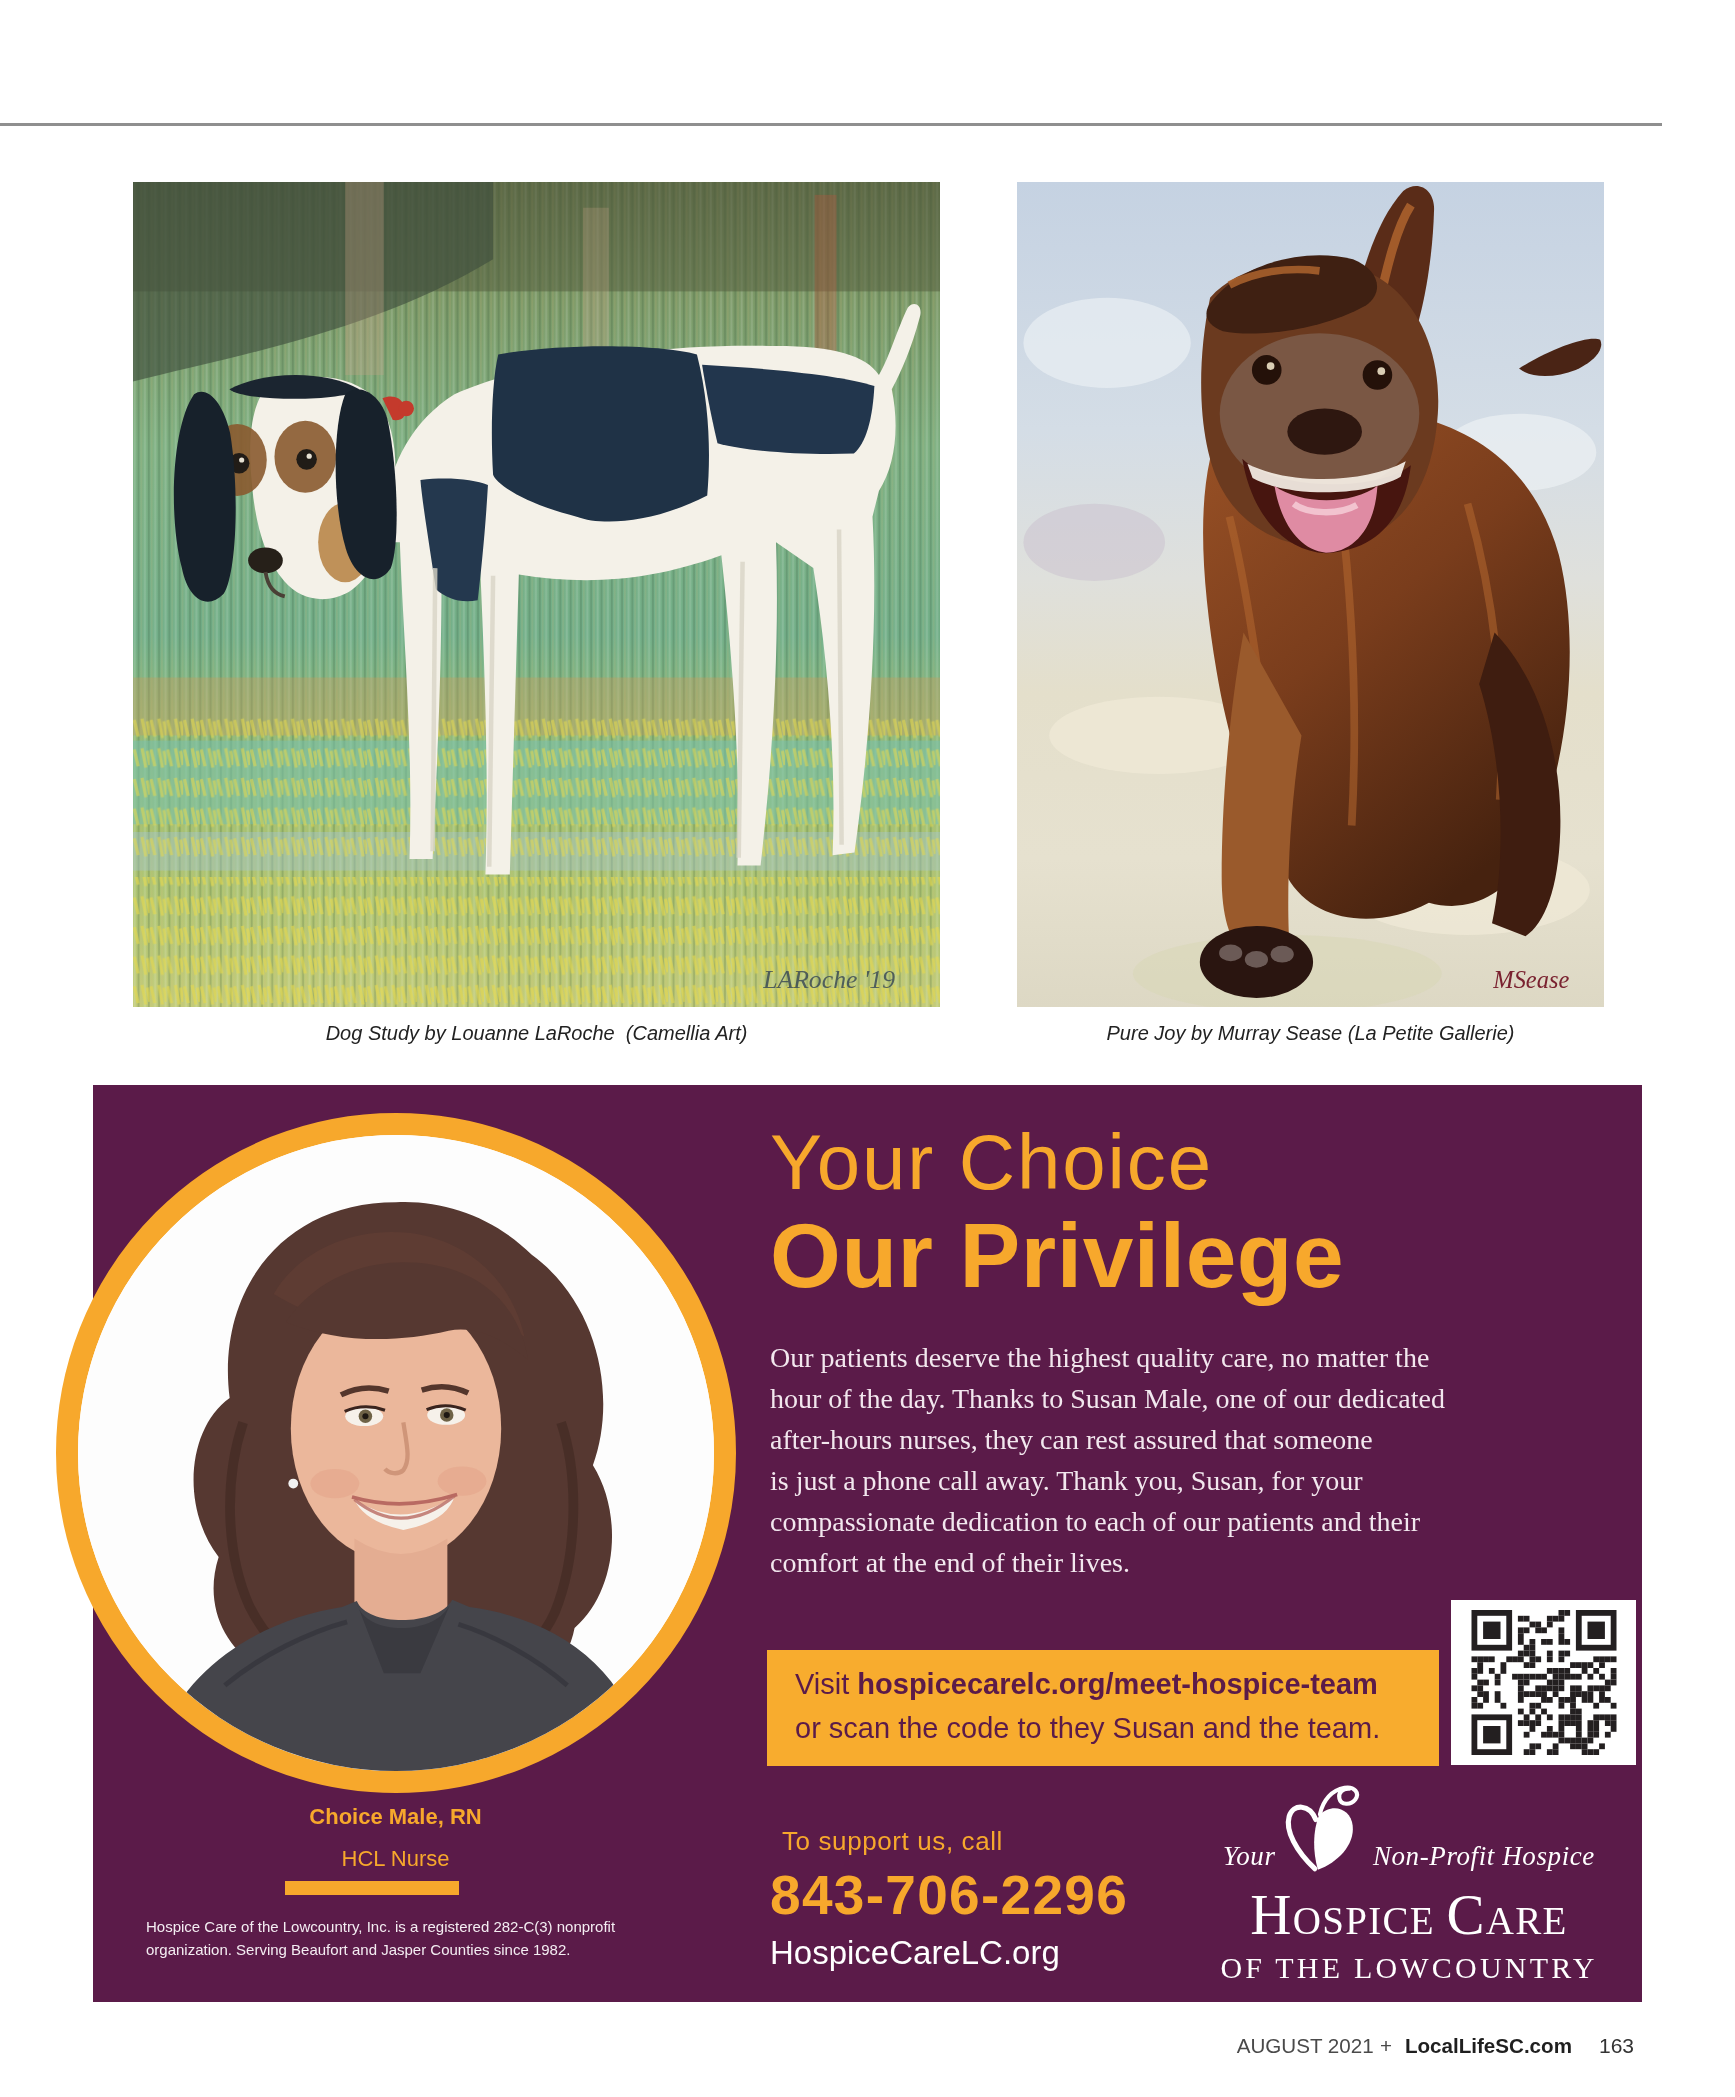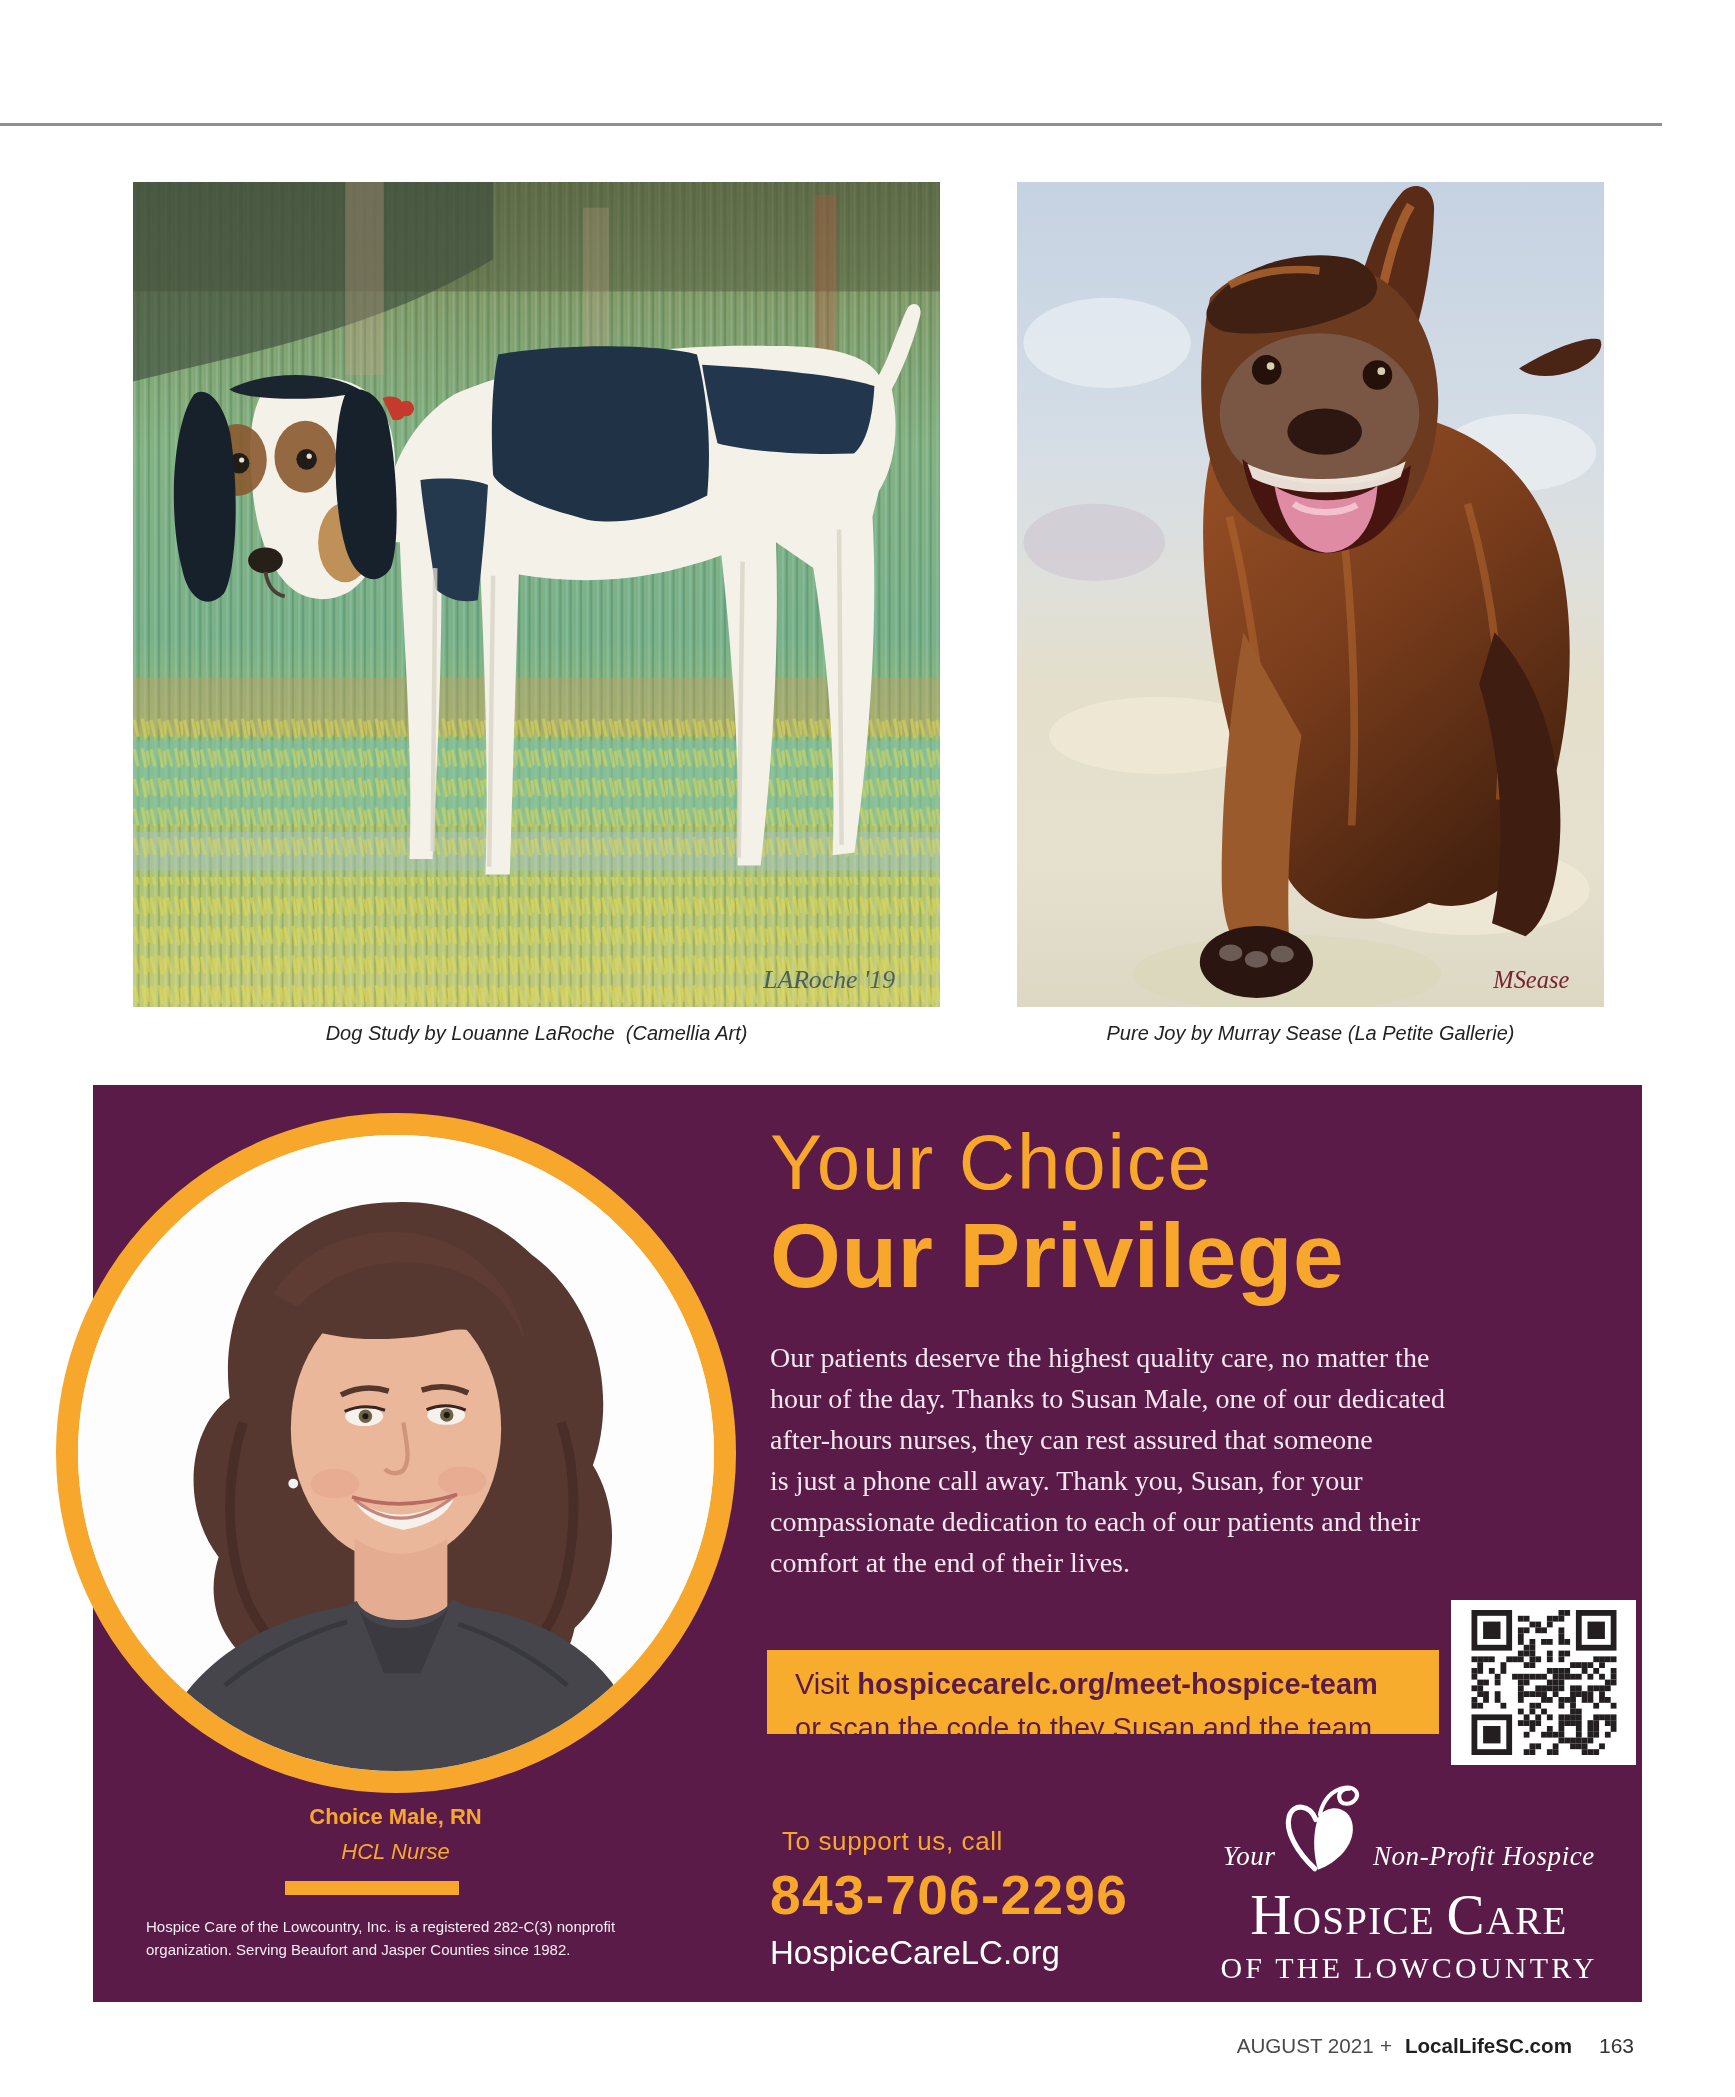--- a/index.html
+++ b/index.html
@@ -30,21 +30,21 @@
   
   .headline{left:677px;top:35px;color:#F7A82C;line-height:1.08;}
   .headline .l1{font-size:78px;font-weight:400;letter-spacing:1.9px;}
   .headline .l2{font-size:91px;font-weight:800;letter-spacing:0.6px;margin-top:2.6px;}
 
   
   .ad-body{left:677px;top:252px;width:856px;font-family:"Liberation Serif",serif;
            font-size:28px;line-height:41px;color:#F2E7EE;white-space:pre-line;}
 
   
-  .banner{left:674px;top:565px;width:672px;height:84px;background:#F8AC2E;color:#5B1B49;
+  .banner{left:674px;top:565px;width:672px;height:116px;background:#F8AC2E;color:#5B1B49;
           padding:0;box-sizing:border-box;}
   .banner .line1{position:absolute;left:28px;top:18px;font-size:29px;}
   .banner .line1 b{font-weight:800;}
   .banner .line2{position:absolute;left:28px;top:62px;font-size:29px;}
   .qr-box{left:1358px;top:515px;width:185px;height:165px;background:#ffffff;}
   .qr-box svg{position:absolute;left:11.6px;top:10.3px;width:162px;height:145px;}
 
   
   .support{left:677px;top:741px;color:#F7A82C;}
   .support .call{font-size:26px;letter-spacing:0.6px;margin-left:12px;}
@@ -60,21 +60,21 @@
   .logo .name{font-family:"Liberation Serif",serif;font-size:39px;letter-spacing:1.3px;
               margin-top:1.3px;white-space:nowrap;}
   .logo .name .big{font-size:57px;}
   .logo .name .word2{margin-left:11.6px;}
   .logo .sub{font-family:"Liberation Serif",serif;font-size:30px;letter-spacing:3.2px;
              margin-top:3.9px;white-space:nowrap;}
 
   
   .person{left:45px;top:719px;width:515px;text-align:center;color:#F7A82C;}
   .person .name{font-size:22px;font-weight:700;}
-  .person .title{font-size:22px;font-style:italic;margin-top:9px;}
+  .person .title{font-size:22px;margin-top:16px;}
   .divider{left:192px;top:796px;width:174px;height:13.5px;background:#F7A82C;}
   .disclaimer{left:53px;top:830px;width:502px;font-size:15px;line-height:23px;
               color:#F4EDF2;white-space:pre-line;}
 
   
   .footer{top:2034px;right:102px;font-size:20.6px;color:#4a4a4a;display:flex;align-items:baseline;}
   .footer .site{font-weight:700;color:#1f1f1f;margin-left:6.4px;}
   .footer .pagenum{color:#333;margin-left:27px;font-size:21px;}
 </style>
 </head>

